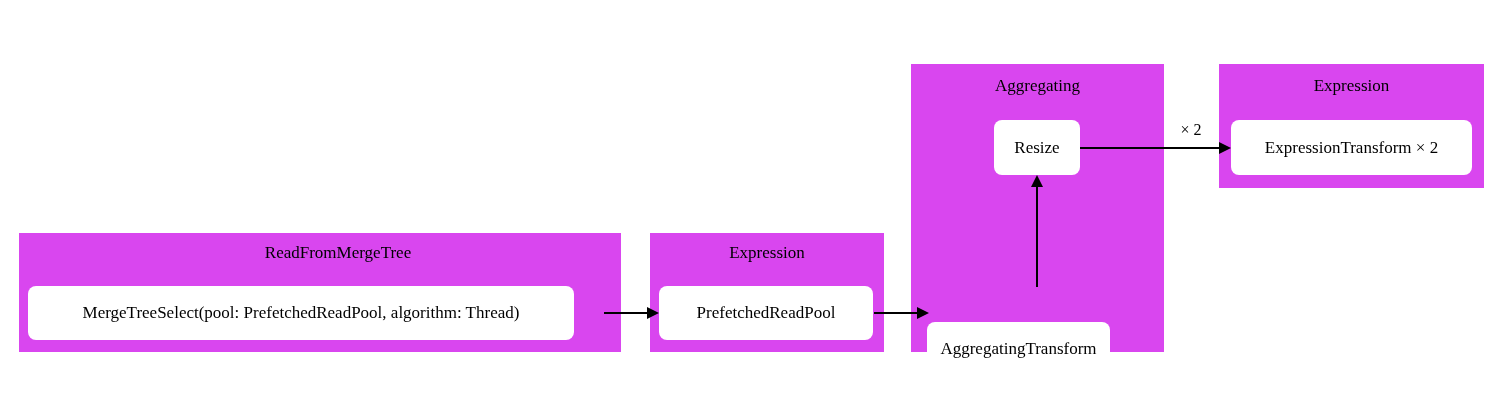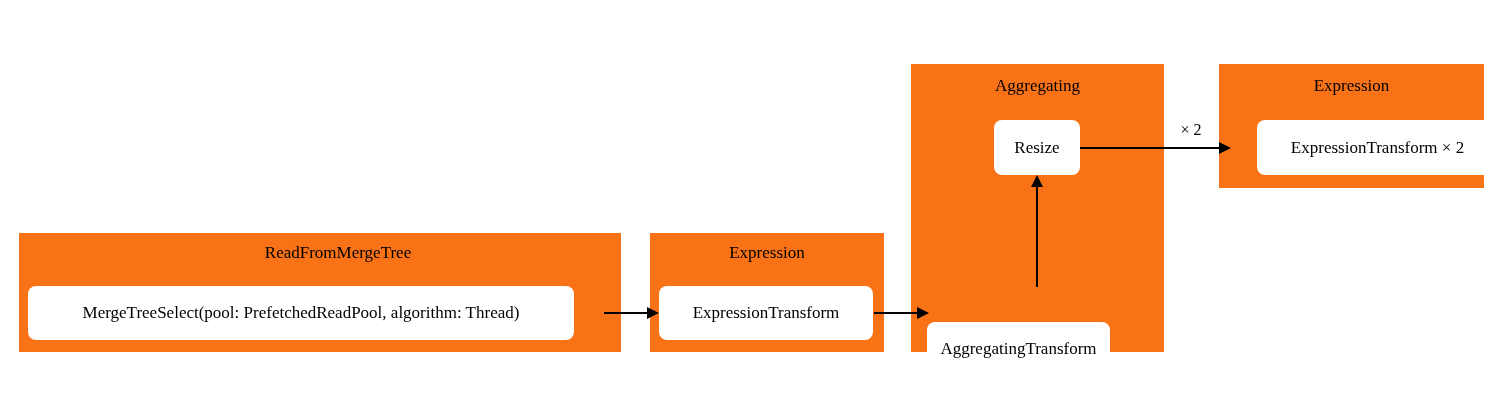--- a/index.html
+++ b/index.html
@@ -14,21 +14,21 @@
   #canvas {
     position: relative;
     width: 1502px;
     height: 410px;
     background: #ffffff;
     overflow: hidden;
   }
   
   .cluster {
     position: absolute;
-    background: #f97316;
+    background: #d946ef;
     box-sizing: border-box;
   }
   .cluster-title {
     position: absolute;
     left: 0;
     right: 0;
     text-align: center;
     font-size: 17px;
     line-height: 20px;
     color: #000000;
@@ -93,37 +93,37 @@
     <div class="cluster-title" style="top:10px;margin-left:36px;">ReadFromMergeTree</div>
   </div>
   <div class="node" style="left:28px; top:286px; width:546px; height:54px;">
     <span>MergeTreeSelect(pool: PrefetchedReadPool, algorithm: Thread)</span>
   </div>
 
   <div class="cluster" style="left:650px; top:233px; width:234px; height:119px;">
     <div class="cluster-title" style="top:10px;">Expression</div>
   </div>
   <div class="node" style="left:659px; top:286px; width:214px; height:54px;">
-    <span>ExpressionTransform</span>
+    <span>PrefetchedReadPool</span>
   </div>
 
   <div class="cluster" style="left:911px; top:64px; width:253px; height:288px;">
     <div class="cluster-title" style="top:12px;">Aggregating</div>
   </div>
   <div class="node" style="left:994px; top:120px; width:86px; height:55px;">
     <span>Resize</span>
   </div>
   <div class="node" style="left:927px; top:287px; width:183px; height:53px;margin-top:35px;">
     <span>AggregatingTransform</span>
   </div>
 
   <div class="cluster" style="left:1219px; top:64px; width:265px; height:124px;">
     <div class="cluster-title" style="top:12px;">Expression</div>
   </div>
-  <div class="node" style="left:1231px; top:120px; width:241px; height:55px;margin-left:26px;">
+  <div class="node" style="left:1231px; top:120px; width:241px; height:55px;">
     <span>ExpressionTransform × 2</span>
   </div>
 
   <div class="edge-h" style="left:604px; top:312px; width:44px;"></div>
   <div class="arrow-right" style="left:647px; top:307px;"></div>
 
   <div class="edge-h" style="left:874px; top:312px; width:44px;"></div>
   <div class="arrow-right" style="left:917px; top:307px;"></div>
 
   <div class="edge-v" style="left:1036px; top:187px; width:2px; height:100px;"></div>

